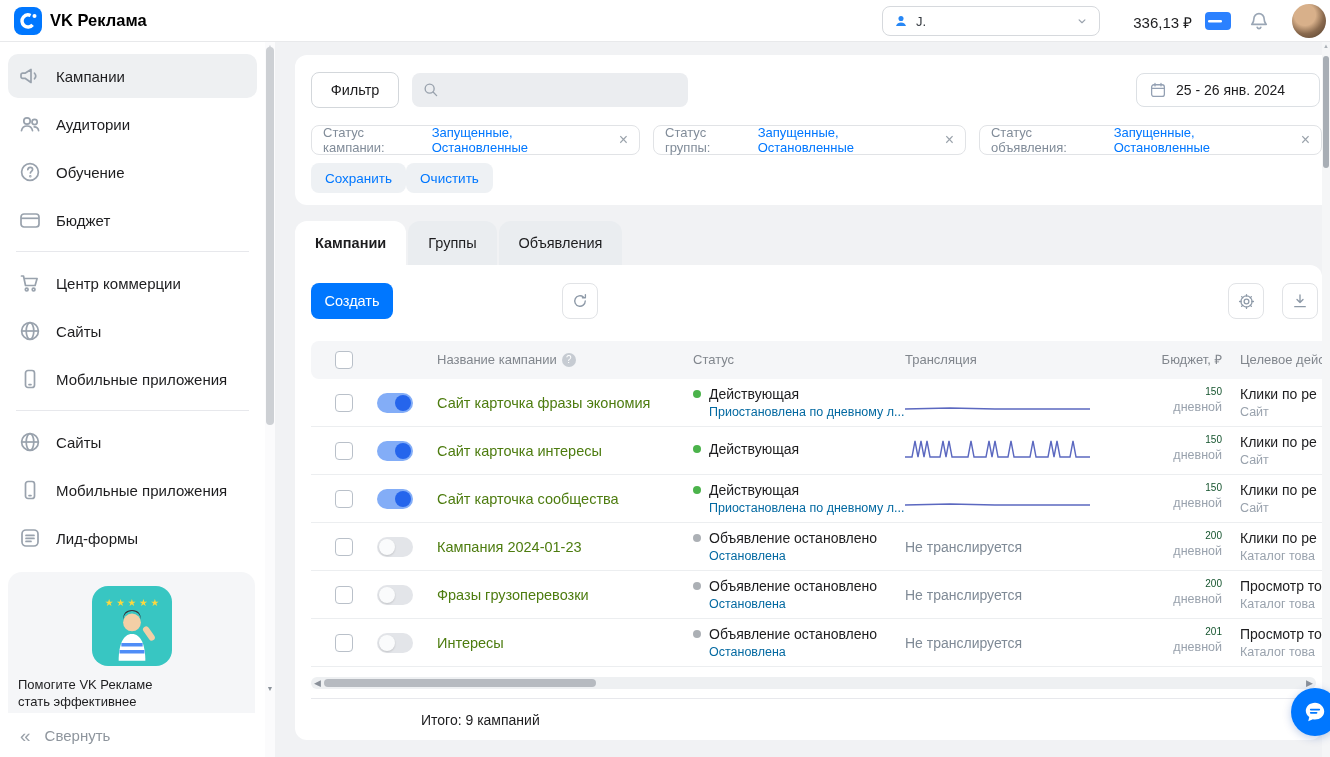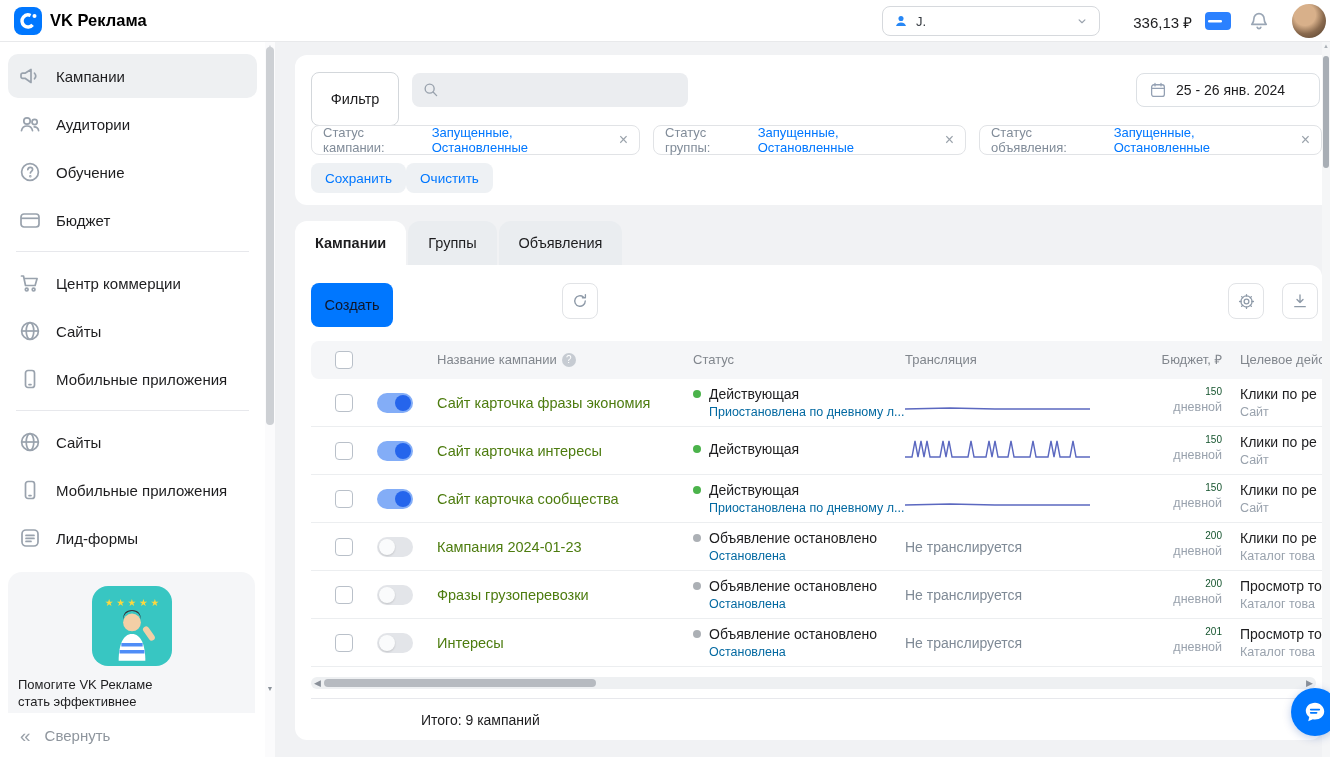--- a/index.html
+++ b/index.html
@@ -33,21 +33,21 @@
   
   .side-scroll { position:absolute; left:265px; top:42px; width:10px; bottom:0; background:#fbfbfc; z-index:21; }
   .side-scroll .thumb { position:absolute; left:1px; top:5px; width:8px; height:378px; border-radius:4px; background:#cdd0d4; }
   .side-scroll .arr-up { position:absolute; top:1px; left:0; width:10px; text-align:center; font-size:7px; color:#d3d6da; }
   .side-scroll .arr-down { position:absolute; bottom:65px; left:0; width:10px; text-align:center; font-size:7px; color:#8d949c; }
 
   
   .main { position:absolute; left:275px; top:42px; width:1047px; bottom:0; background:#f1f2f4; }
 
   .filter-panel { position:absolute; left:20px; top:13px; right:0; height:150px; background:#fff; border-radius:12px 0 0 12px; }
-  .filter-btn { position:absolute; left:16px; top:17px; width:88px; height:54px; background:#fff; border:1px solid #d3d7db; border-radius:8px; font-size:14.5px; font-weight:500; color:#1d1d1f; display:flex; align-items:center; justify-content:center; cursor:pointer; }
+  .filter-btn { position:absolute; left:16px; top:17px; width:88px; height:36px; background:#fff; border:1px solid #d3d7db; border-radius:8px; font-size:14.5px; font-weight:500; color:#1d1d1f; display:flex; align-items:center; justify-content:center; cursor:pointer; }
   .search-box { position:absolute; left:117px; top:18px; width:276px; height:34px; background:#ebedf0; border-radius:8px; }
   .search-box svg { position:absolute; left:10px; top:8px; }
   .search-input { position:absolute; left:34px; top:0; width:236px; height:34px; background:transparent; border:none; outline:none; font-size:14px; color:#1d1d1f; font-family:"Liberation Sans", sans-serif; }
   .search-input::placeholder { color:#99a2ad; }
   .date-picker { position:absolute; right:2px; top:18px; width:184px; height:34px; background:#fff; border:1px solid #dce0e4; border-radius:8px; display:flex; align-items:center; gap:9px; padding:0 12px; cursor:pointer; }
   .date-text { font-size:14px; font-weight:500; color:#1d1d1f; }
   .chips-row { position:absolute; left:16px; top:70px; display:flex; gap:13px; }
   .chip { height:30px; border:1px solid #e1e3e6; border-radius:8px; display:flex; align-items:center; padding:0 11px; font-size:13px; background:#fff; cursor:pointer; }
   .chip-label { color:#818c99; margin-right:4px; }
   .chip-value { color:#0077ff; }
@@ -55,21 +55,21 @@
   .pill-row { position:absolute; left:16px; top:108px; display:flex; gap:0; }
   .pill-btn { height:30px; padding:0 14px; background:#eef1f4; border:none; border-radius:8px; font-size:13.5px; font-weight:500; color:#0077ff; cursor:pointer; font-family:"Liberation Sans", sans-serif; }
 
   
   .tabs { position:absolute; left:20px; top:179px; height:44px; display:flex; }
   .tab { display:inline-flex; align-items:center; height:44px; padding:0 20px; margin-right:2px; border-radius:12px 12px 0 0; font-size:14.5px; color:#1d1d1f; background:#eaedf0; cursor:pointer; }
   .tab.active { background:#fff; font-weight:700; }
 
   
   .content-panel { position:absolute; left:20px; top:223px; right:0; bottom:17px; background:#fff; border-radius:0 12px 12px 12px; }
-  .create-btn { position:absolute; left:16px; top:18px; width:82px; height:44px; background:#0077ff; color:#0f172a; border:none; border-radius:8px; font-size:14.5px; font-weight:500; cursor:pointer; font-family:"Liberation Sans", sans-serif; }
+  .create-btn { position:absolute; left:16px; top:18px; width:82px; height:36px; background:#0077ff; color:#ffffff; border:none; border-radius:8px; font-size:14.5px; font-weight:500; cursor:pointer; font-family:"Liberation Sans", sans-serif; }
   .actions-select { position:absolute; left:110px; top:18px; width:140px; height:36px; border:1px solid #e1e3e6; border-radius:8px; display:flex; align-items:center; justify-content:space-between; padding:0 12px; font-size:14.5px; color:#b7bdc5; cursor:pointer; }
   .icon-btn { position:absolute; top:18px; width:36px; height:36px; border:1px solid #e1e3e6; border-radius:8px; background:#fff; display:flex; align-items:center; justify-content:center; cursor:pointer; }
   .refresh-btn { left:267px; }
   .gear-btn { right:58px; }
   .download-btn { right:4px; }
 
   
   .table { position:absolute; left:16px; right:0; top:76px; height:326px; overflow:hidden; }
   .thead { position:relative; height:38px; background:#f5f6f8; border-radius:8px 0 0 8px; }
   .th { position:absolute; top:0; line-height:38px; font-size:13px; color:#81868d; white-space:nowrap; }

